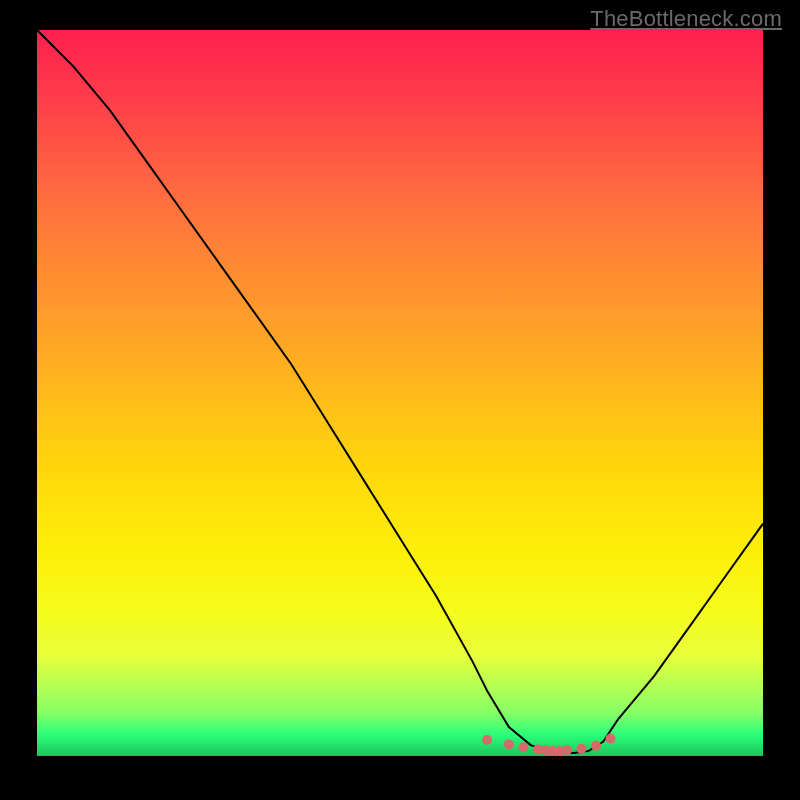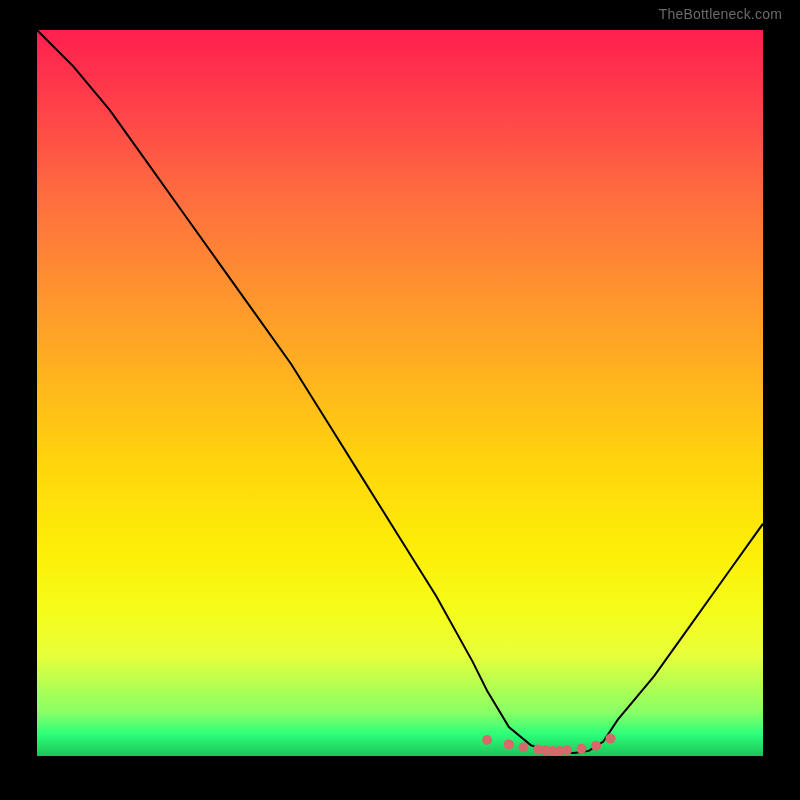--- a/index.html
+++ b/index.html
@@ -1,17 +1,17 @@
 <!DOCTYPE html>
 <html><head>
 <meta charset="utf-8">
 <style>
   * { margin: 0; padding: 0; box-sizing: border-box; }
   body { width: 800px; height: 800px; background: #000; position: relative; font-family: Arial, sans-serif; }
-  .watermark { position: absolute; top: 6px; right: 18px; color: #6a6a6a; font-size: 14px; font-weight: 500; letter-spacing: 0.2px; z-index: 10; }
+  .watermark { position: absolute; top: 6px; right: 18px; color: #6a6a6a; font-size: 22px; font-weight: 500; letter-spacing: 0.2px; z-index: 10; text-decoration: underline; }
   .plot-area { position: absolute; left: 37px; top: 30px; width: 726px; height: 726px; }
   .gradient-bg { position: absolute; inset: 0; background: linear-gradient(to bottom,
       #ff1f4f 0%,
       #ff3f4a 10%,
       #ff6a40 22%,
       #ff9030 35%,
       #ffb41e 48%,
       #ffd60c 60%,
       #fdef08 72%,
       #f5fc1a 80%,

